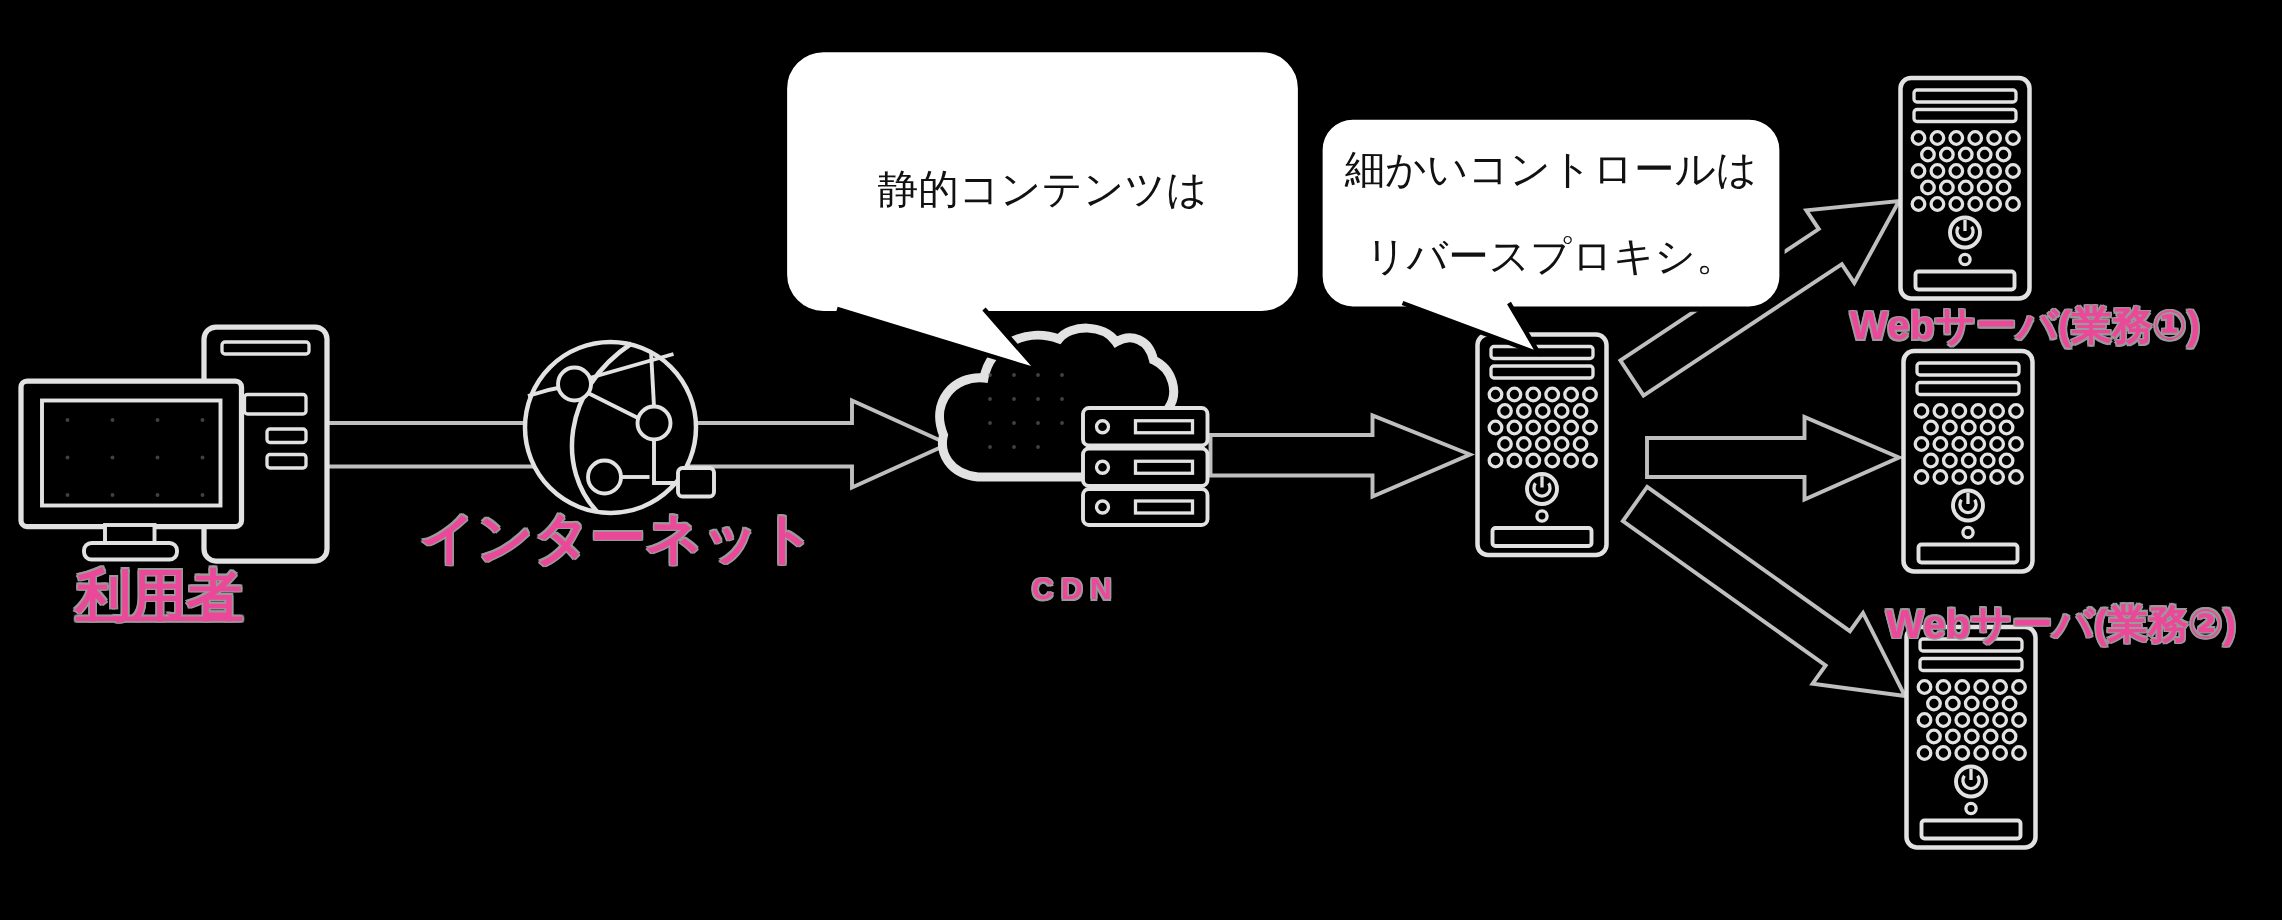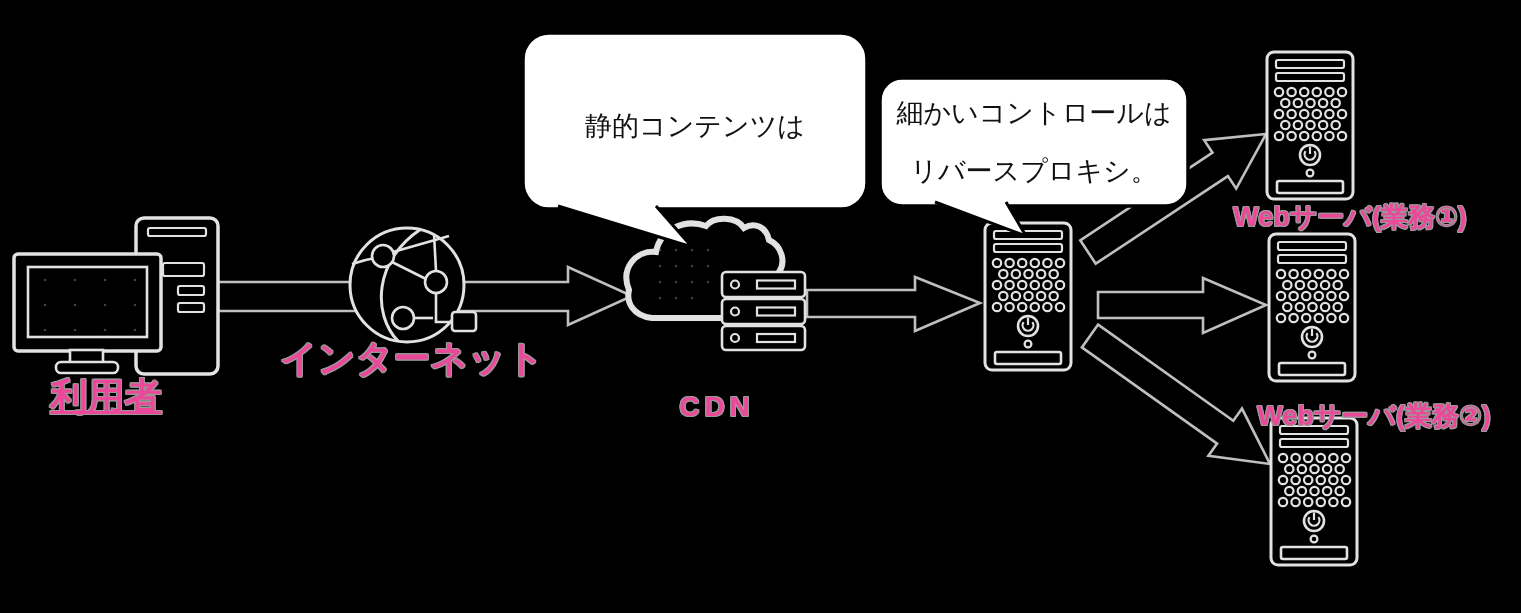--- a/index.html
+++ b/index.html
@@ -40,21 +40,21 @@
     font-weight:bold;
     color:#ec4899;
     text-shadow:
       -1px -1px 0 var(--labelOutline), 1px -1px 0 var(--labelOutline),
       -1px  1px 0 var(--labelOutline), 1px  1px 0 var(--labelOutline),
       -1px  0   0 var(--labelOutline), 1px  0   0 var(--labelOutline),
        0   -1px 0 var(--labelOutline), 0    1px 0 var(--labelOutline);
   }
   .lbl-lg{font-size:37px;}
   .lbl-md{font-size:27px;}
-  .lbl-cdn{font-size:28px;letter-spacing:5px;margin-top:13px;}
+  .lbl-cdn{font-size:20px;letter-spacing:5px;}
   
   .bubble-text{
     position:absolute;
     display:flex;flex-direction:column;justify-content:space-around;align-items:center;
     color:var(--bubbleText);
     font-weight:normal;
     text-align:center;
   }
   .bubble-text .line{line-height:1;white-space:nowrap;}
   #bubble1-text{left:523px;top:42px;width:344px;height:168px;font-size:27px;}

